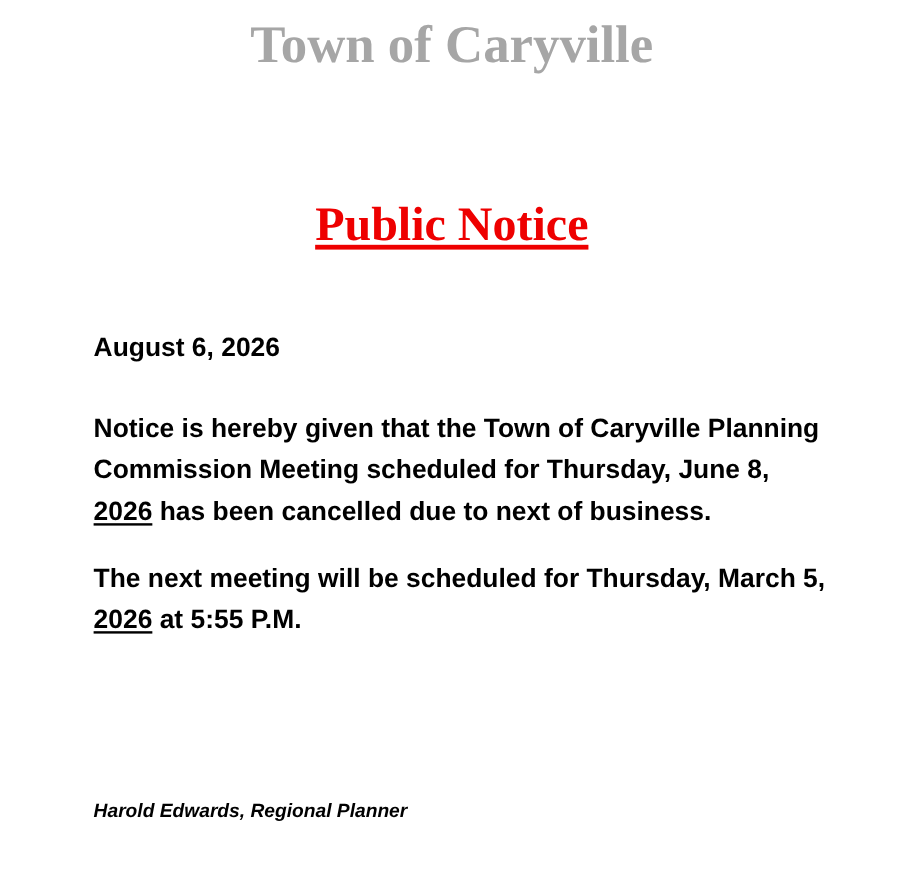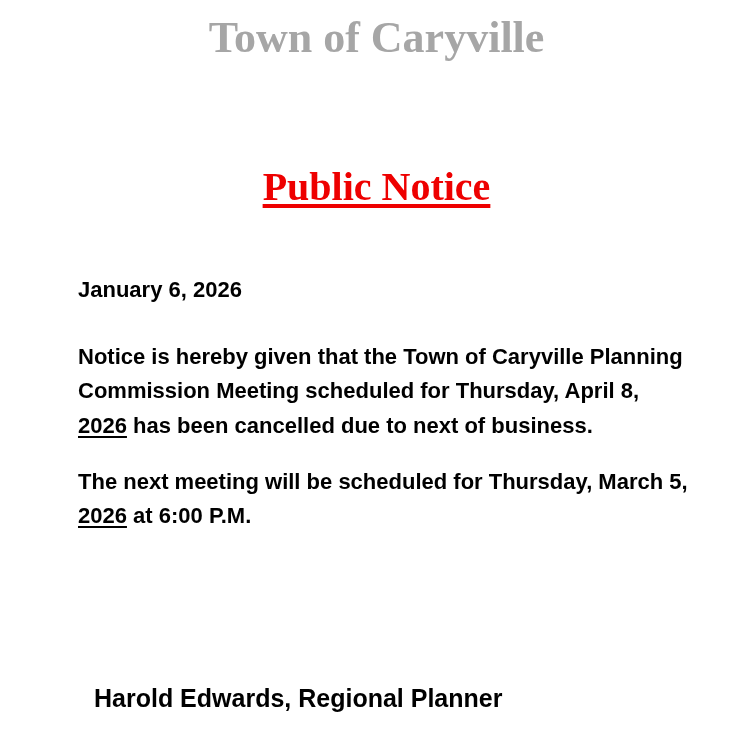--- a/index.html
+++ b/index.html
@@ -70,43 +70,44 @@
 
   .para .ul {
     text-decoration: underline;
     text-underline-offset: 3px;
   }
 
   .signature {
     position: absolute;
     left: 78px;
     top: 668px;
-    font-size: 25px;
+    font-size: 16px;
     font-weight: bold;
-    margin: 16px;
+    font-style: italic;
+    margin: 0;
   }
 </style>
 </head>
 <body>
 
 <div class="page">
 
   <h1 class="org-title">Town of Caryville</h1>
 
   <h2 class="notice-title">Public Notice</h2>
 
   <div class="body-block">
 
-    <p class="doc-date">January 6, 2026</p>
+    <p class="doc-date">August 6, 2026</p>
 
     <p class="para">
-      <span>Notice is hereby given that the Town of Caryville Planning Commission Meeting scheduled for Thursday, April 8, </span><span class="ul">2026</span><span> has been cancelled due to next of business.</span>
+      <span>Notice is hereby given that the Town of Caryville Planning Commission Meeting scheduled for Thursday, June 8, </span><span class="ul">2026</span><span> has been cancelled due to next of business.</span>
     </p>
 
     <p class="para">
-      <span>The next meeting will be scheduled for Thursday, March 5, </span><span class="ul">2026</span><span> at 6:00 P.M.</span>
+      <span>The next meeting will be scheduled for Thursday, March 5, </span><span class="ul">2026</span><span> at 5:55 P.M.</span>
     </p>
 
   </div>
 
   <p class="signature">Harold Edwards, Regional Planner</p>
 
 </div>
 
 </body></html>

